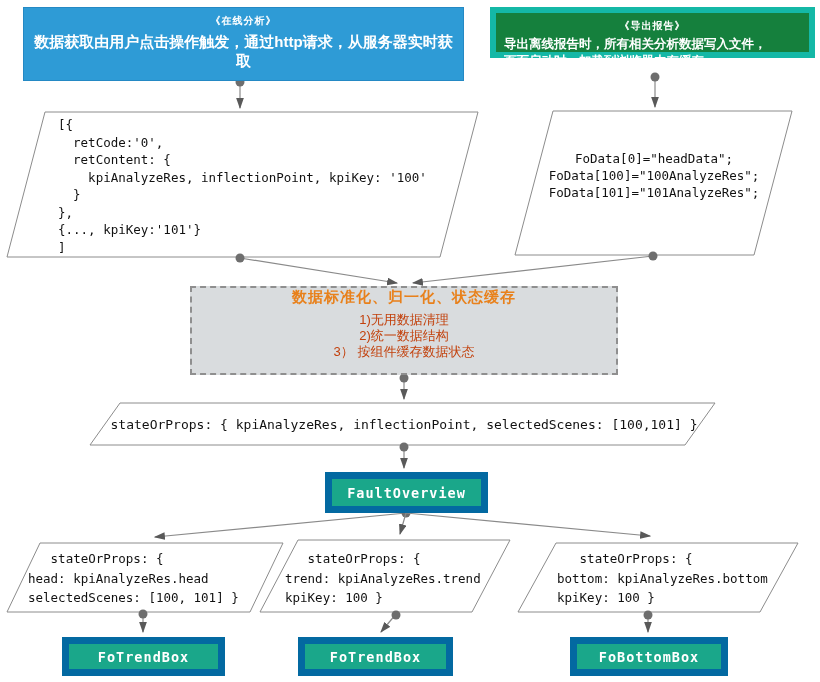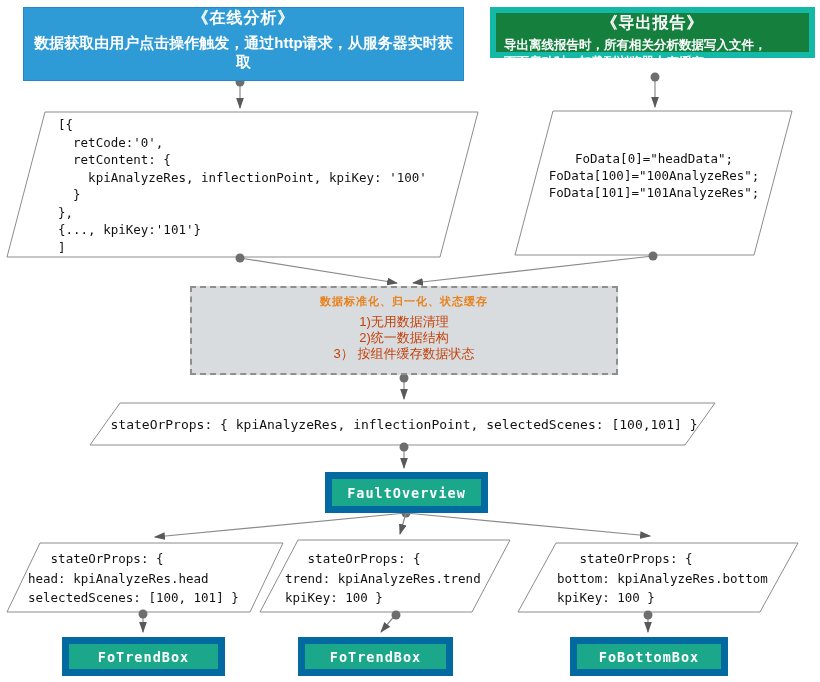--- a/index.html
+++ b/index.html
@@ -8,41 +8,41 @@
     background:#ffffff;
     font-family:"Liberation Sans",sans-serif;
     color:#1a1a1a;
   }
   svg.layer{position:absolute;left:0;top:0;width:820px;height:682px;}
   .abs{position:absolute;}
   
   .hdr{box-sizing:border-box;color:#ffffff;text-align:center;}
   .hdr-online{left:23px;top:7px;width:441px;height:74px;background:#2E9BD6;border:1px solid #2489C4;}
   .hdr-export{left:490px;top:7px;width:325px;height:51px;background:#15803d;border:6px solid #14b8a6;}
-  .hdr-title{font-size:16px;font-weight:bold;padding-top:0;letter-spacing:1px;}
+  .hdr-title{font-size:10px;font-weight:bold;padding-top:6px;letter-spacing:1px;}
   .hdr-body{font-size:15px;font-weight:bold;margin-top:5px;padding:0 4px;}
   .hdr-body2{font-size:12.5px;font-weight:bold;margin-top:3px;padding:0 0 0 8px;text-align:left;line-height:17px;}
   
   .code{
     font-family:"DejaVu Sans Mono","Liberation Mono",monospace;
     font-size:12.5px;line-height:17.5px;white-space:pre;color:#111;
   }
   .code-online{left:58px;top:116px;width:400px;}
   .code-export{left:520px;top:150px;width:268px;text-align:center;line-height:17px;}
   .code-state{left:100px;top:416px;width:608px;text-align:center;font-size:13px;}
   .code-branch{line-height:19.5px;}
   .code-head{left:28px;top:549px;width:250px;}
   .code-trend{left:285px;top:549px;width:230px;}
   .code-bottom{left:557px;top:549px;width:235px;}
   
   .dashed-box{
     left:190px;top:286px;width:428px;height:89px;box-sizing:border-box;
     background:#D9DCDE;border:2px dashed #8F8F8F;text-align:center;
   }
-  .dashed-title{font-size:11px;font-weight:bold;color:#E8811C;margin-top:6px;letter-spacing:1px;}
+  .dashed-title{font-size:15px;font-weight:bold;color:#E8811C;margin-top:0;letter-spacing:1px;}
   .dashed-item{font-size:13px;line-height:16px;color:#c2410c;}
   .dashed-items{margin-top:5px;}
   
   .green{
     box-sizing:border-box;background:#1AA78A;border:7px solid #0369a1;
     color:#ffffff;font-family:"DejaVu Sans Mono","Liberation Mono",monospace;
     font-weight:bold;font-size:13.5px;letter-spacing:1px;
     display:flex;align-items:center;justify-content:center;text-align:center;
   }
   .green-fault{left:325px;top:472px;width:163px;height:41px;}

